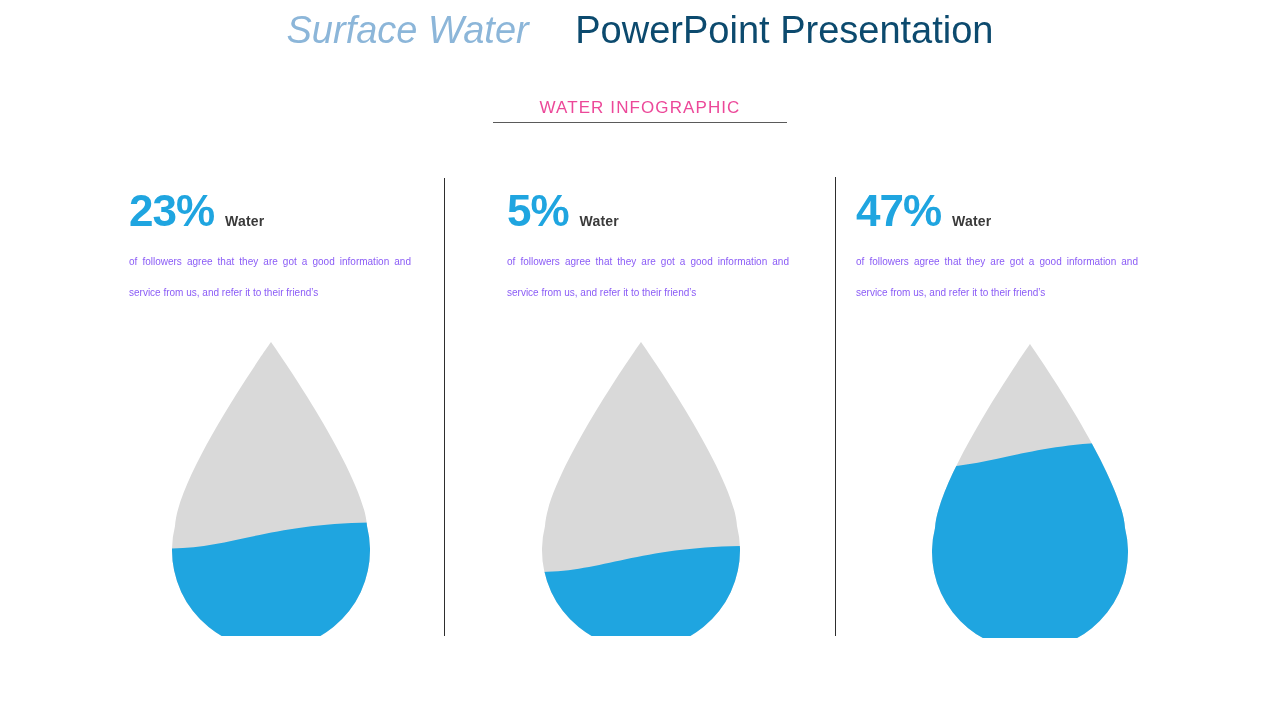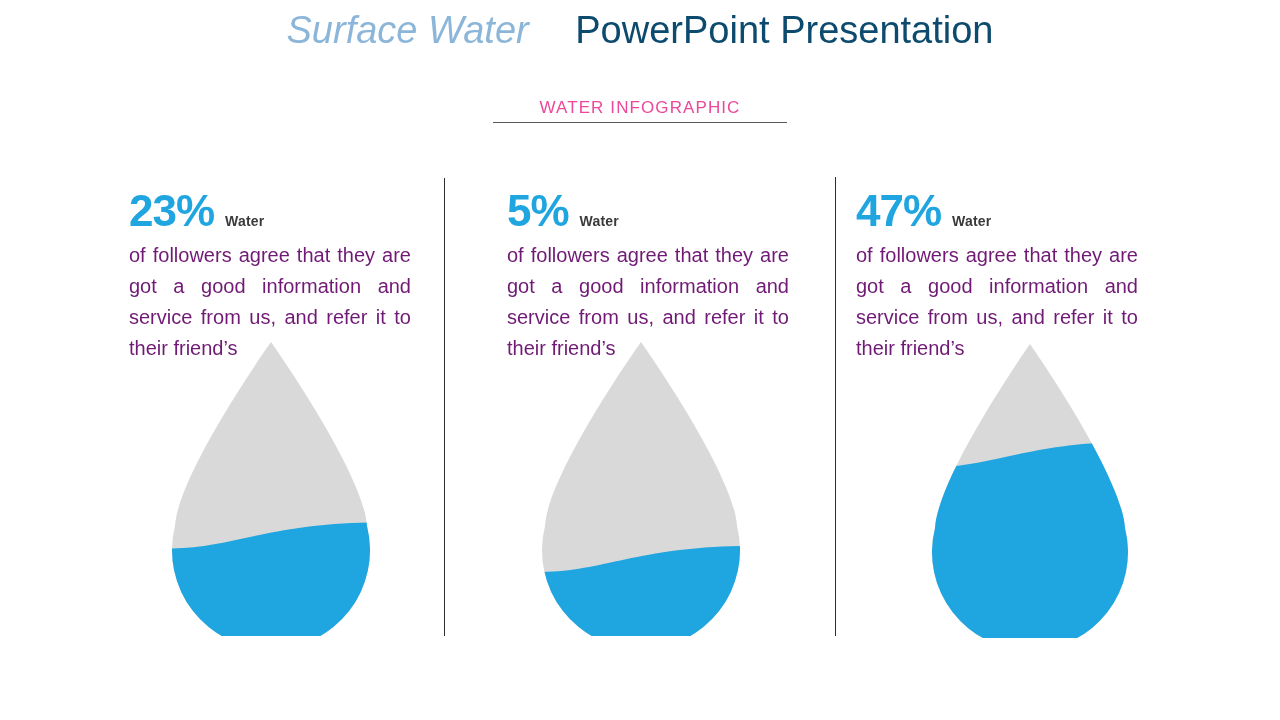--- a/index.html
+++ b/index.html
@@ -83,24 +83,24 @@
     line-height: 50px;
   }
   .unit {
     font-size: 14px;
     font-weight: 700;
     color: #3a3a3a;
     letter-spacing: 0.2px;
     line-height: 50px;
   }
   .body-text {
-    margin-top: 4px;
-    font-size: 20px;
+    margin-top: 10px;
+    font-size: 10px;
     line-height: 31px;
-    color: #701a75;
+    color: #8b5cf6;
     text-align: justify;
     text-align-last: left;
     width: 282px;
   }
 
   
   .divider {
     position: absolute;
     width: 1px;
     background: #2e2e2e;

